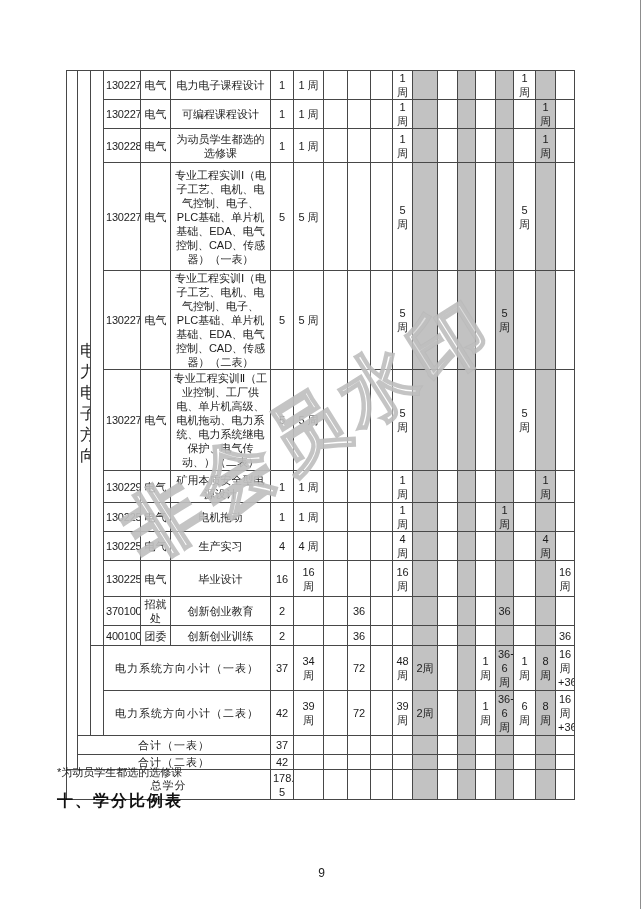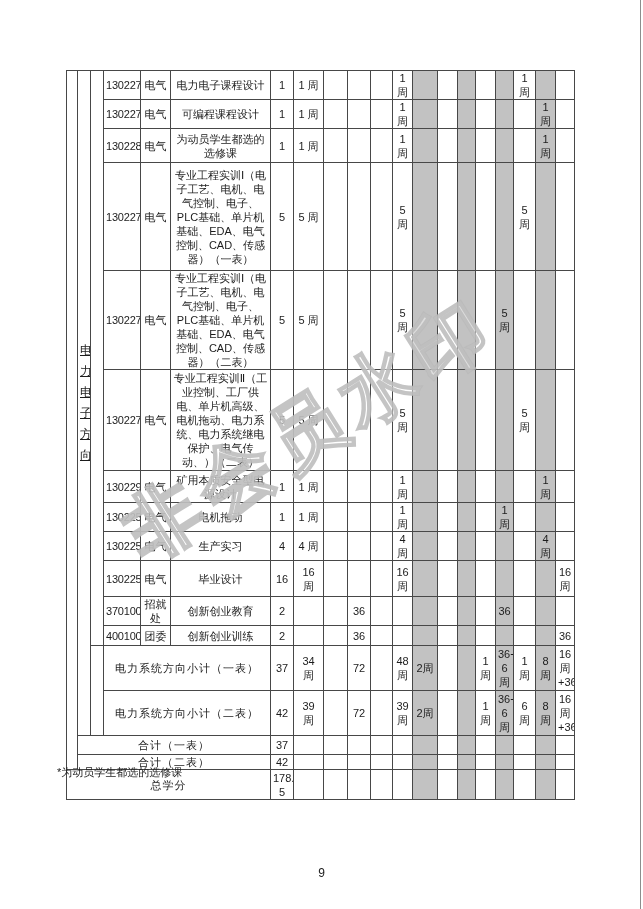--- a/index.html
+++ b/index.html
@@ -19,21 +19,21 @@
     padding:0 2px;white-space:pre-line;overflow:hidden;
   }
   td.shaded{background:#c2c2c2;}
   td.code{font-size:10px;padding:0;letter-spacing:-0.2px;}
   td.dept{font-size:10.5px;padding:0;}
   td.name{font-size:11px;line-height:15px;padding:1px 3px;}
   td.num{font-size:10.5px;padding:0 1px;}
   td.small{font-size:10.5px;line-height:13px;padding:0;}
   td.label{font-size:11.5px;letter-spacing:1px;}
   td.vcell{vertical-align:top;padding:24px 0 0 0;}
-  .vlabel{font-size:12px;line-height:21px;word-break:break-all;text-align:right;text-decoration:underline;}
+  .vlabel{font-size:16px;line-height:21px;word-break:break-all;text-align:right;}
   .watermark{
     position:absolute;left:30px;top:280px;width:560px;height:300px;
     display:flex;align-items:center;justify-content:center;
     transform:rotate(-32deg);
     font-size:76px;letter-spacing:8px;font-weight:bold;
     color:rgba(255,255,255,0.45);
     -webkit-text-stroke:2px rgba(186,186,186,0.85);
     z-index:6;pointer-events:none;white-space:nowrap;
   }
   .footnote{position:absolute;left:57px;top:765px;font-size:11px;z-index:2;}
@@ -395,15 +395,16 @@
           <td class="small"></td>
           <td class="small shaded"></td>
           <td class="small"></td>
           <td class="small shaded"></td>
           <td class="small"></td>
         </tr>
       </tbody>
   </table>
 
   <div class="footnote">*为动员学生都选的选修课</div>
+  <div class="heading">十、学分比例表</div>
   <div class="pageno">9</div>
   <div class="edge"></div>
 </div>
 
 </body></html>

